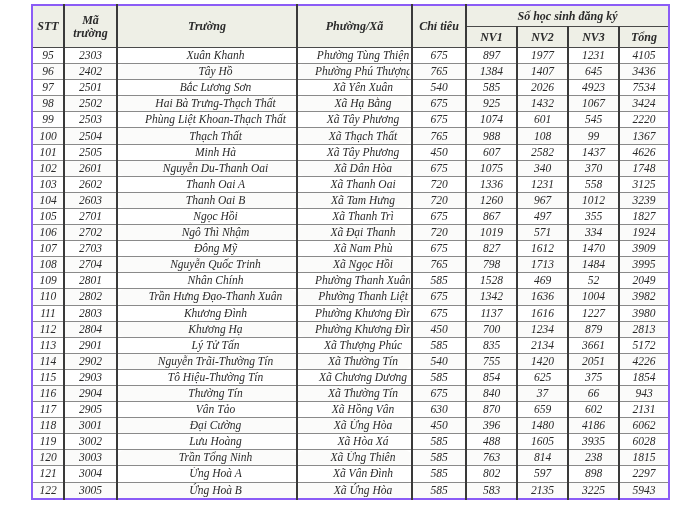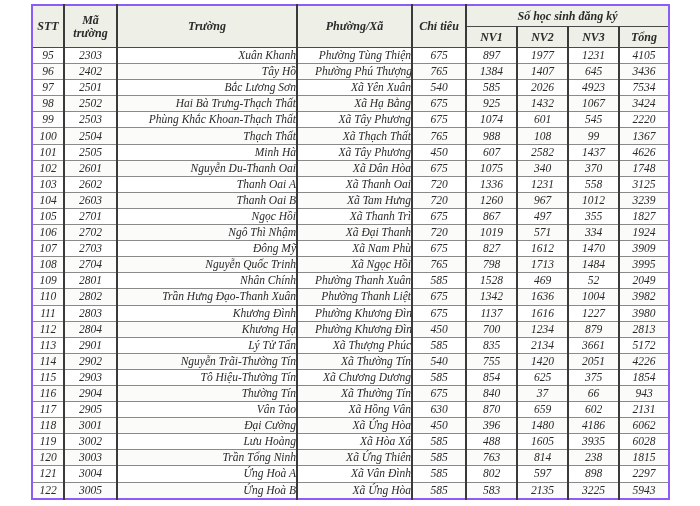--- a/index.html
+++ b/index.html
@@ -46,22 +46,23 @@
     th.vsep, td.vsep { border-right: 2px solid #3a3a3a; }
     tbody td {
       height: 15.1px;
       font-size: 11.5px;
       line-height: 13px;
       text-align: center;
       border-top: 1px solid #8a8a8a;
       border-bottom: 1px solid #8a8a8a;
     }
     tbody td.left {
-      text-align: right;
+      text-align: center;
       padding-left: 17px;
+      border-radius: 8px;
     }
     tbody tr:nth-child(odd) td { background: #ffffff; }
     tbody tr:nth-child(even) td { background: #fbfbfa; }
   </style>
 </head>
 <body>
 
 <div class="wrap">
   <table>
     <colgroup>
@@ -135,21 +136,21 @@
           <td class="vsep left">Xã Hạ Bằng</td>
           <td class="vsep">675</td>
           <td class="vsep">925</td>
           <td class="vsep">1432</td>
           <td class="vsep">1067</td>
           <td>3424</td>
         </tr>
         <tr>
           <td class="vsep">99</td>
           <td class="vsep">2503</td>
-          <td class="vsep left">Phùng Khắc Khoan-Thạch Thất</td>
+          <td class="vsep left">Phùng Liệt Khoan-Thạch Thất</td>
           <td class="vsep left">Xã Tây Phương</td>
           <td class="vsep">675</td>
           <td class="vsep">1074</td>
           <td class="vsep">601</td>
           <td class="vsep">545</td>
           <td>2220</td>
         </tr>
         <tr>
           <td class="vsep">100</td>
           <td class="vsep">2504</td>

